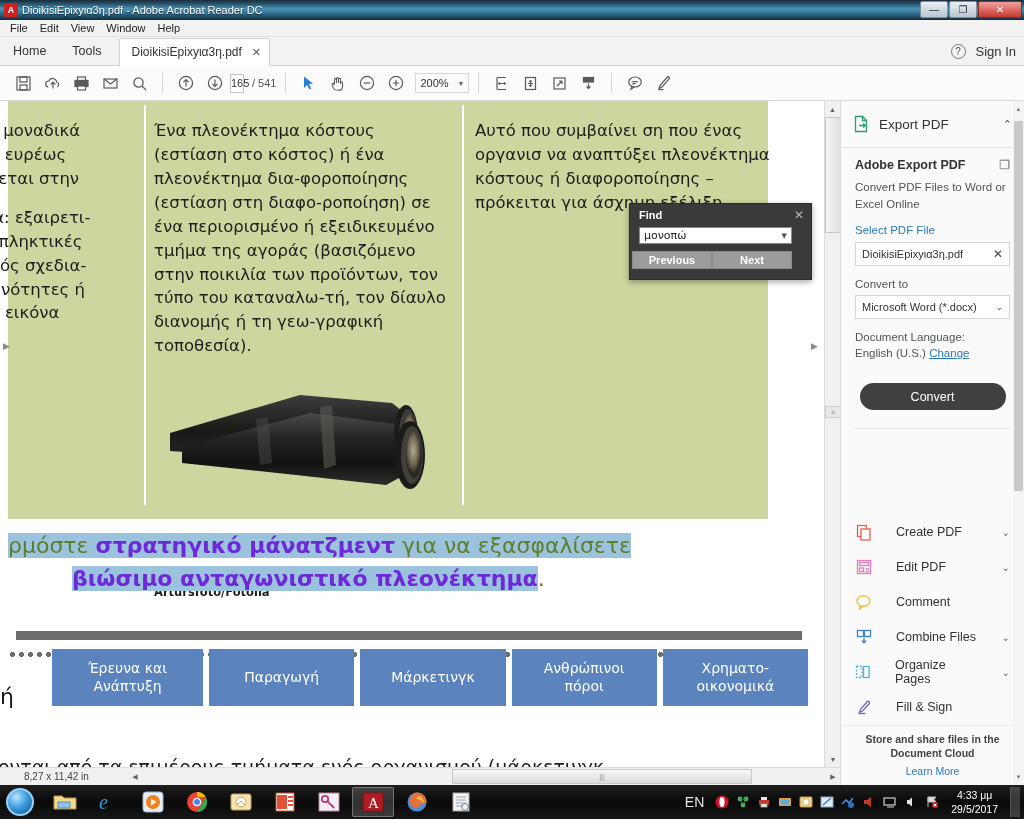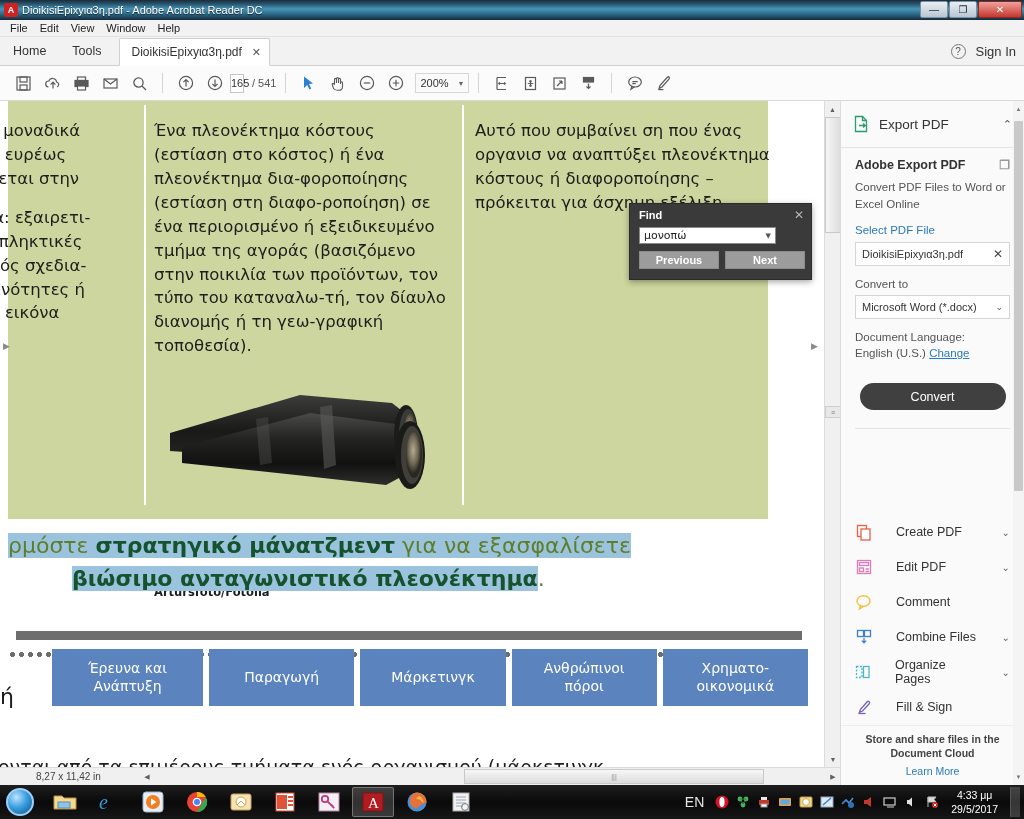--- a/index.html
+++ b/index.html
@@ -130,21 +130,21 @@
     font-family: "DejaVu Sans", sans-serif; font-weight: 600;
   }
 
   
   .hl-wrap { position: absolute; left: 0; top: 428px; width: 790px; }
   .hl-line { display: block; }
   .hl {
     background: #9cc3dd; color: #5d7f2a; font-size: 22px;
     font-family: "DejaVu Sans", sans-serif; line-height: 1.5;
   }
-  .hl b { color: #14532d; margin-top: 47px; }
+  .hl b { color: #6d28d9; margin-top: 47px; }
   .hl-l1 { margin-left: 0; }
   .hl-l2 { margin-left: 64px; }
   .period { color: #5d7f2a; font-size: 22px; font-family: "DejaVu Sans", sans-serif; }
 
   .barline {
     position: absolute; left: 8px; top: 530px; width: 786px; height: 9px; background: #6d6d6d;
   }
   .dotline {
     position: absolute; left: 0; top: 550px; width: 800px; height: 7px;
     background-image: radial-gradient(circle, #6d6d6d 42%, transparent 44%);
@@ -191,21 +191,21 @@
     display: flex; align-items: center; justify-content: center; font-size: 7px; color: #808080;
   }
   .vscroll .arrow.bot { position: absolute; bottom: 0; width: 16px; }
 
   
   .hstrip {
     position: absolute; left: 0; right: 0; bottom: 0; height: 18px;
     background: #f0f0f0; border-top: 1px solid #dcdcdc;
     display: flex; align-items: center;
   }
-  .pagesize { font-size: 10px; color: #444; margin-left: 36px; width: 104px; }
+  .pagesize { font-size: 10px; color: #444; margin-left: 24px; width: 104px; }
   .harrow { font-size: 7px; color: #606060; width: 14px; text-align: center; }
   .htrack { flex: 1; height: 16px; position: relative; background: #f0f0f0; }
   .hthumb {
     position: absolute; left: 310px; width: 300px; height: 15px; top: 0;
     background: linear-gradient(180deg,#f7f7f7,#dcdcdc); border: 1px solid #c8c8c8;
     display: flex; align-items: center; justify-content: center; font-size: 7px; color: #909090;
   }
 
   
   .finddlg {
@@ -213,28 +213,28 @@
     background: #3a3a3a; border: 1px solid #2b2b2b; z-index: 40;
     box-shadow: 0 2px 6px rgba(0,0,0,.35);
   }
   .find-title {
     color: #fff; font-size: 11px; font-weight: bold; padding: 5px 0 0 9px;
   }
   .find-close {
     position: absolute; right: 7px; top: 4px; color: #b5b5b5; font-size: 12px;
   }
   .find-input {
-    position: absolute; left: 9px; top: 23px; width: 137px; height: 17px;
+    position: absolute; left: 9px; top: 23px; width: 153px; height: 17px;
     background: #fff; border: 1px solid #8a8a8a;
     display: flex; align-items: center; justify-content: space-between;
     padding: 0 4px; font-size: 11px; color: #222;
     font-family: "DejaVu Sans", sans-serif;
   }
   .find-input .caret { font-size: 7px; color: #555; }
-  .find-btns { position: absolute; left: 9px; top: 47px; display: flex; gap: 6px; }
+  .find-btns { position: absolute; left: 2px; top: 47px; display: flex; }
   .find-btn {
     width: 80px; height: 18px; background: #9c9c9c; color: #fff;
     font-size: 11px; font-weight: bold; display: flex; align-items: center; justify-content: center;
     border: 1px solid #8b8b8b;
   }
 
   
   .rpanel {
     width: 184px; background: #fafafa; border-left: 1px solid #dcdcdc;
     position: relative; display: flex; flex-direction: column;

